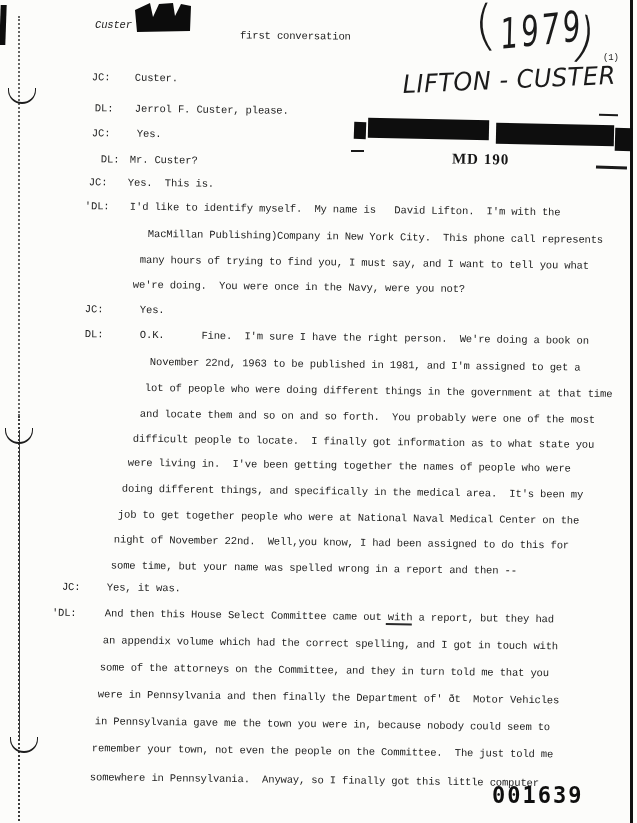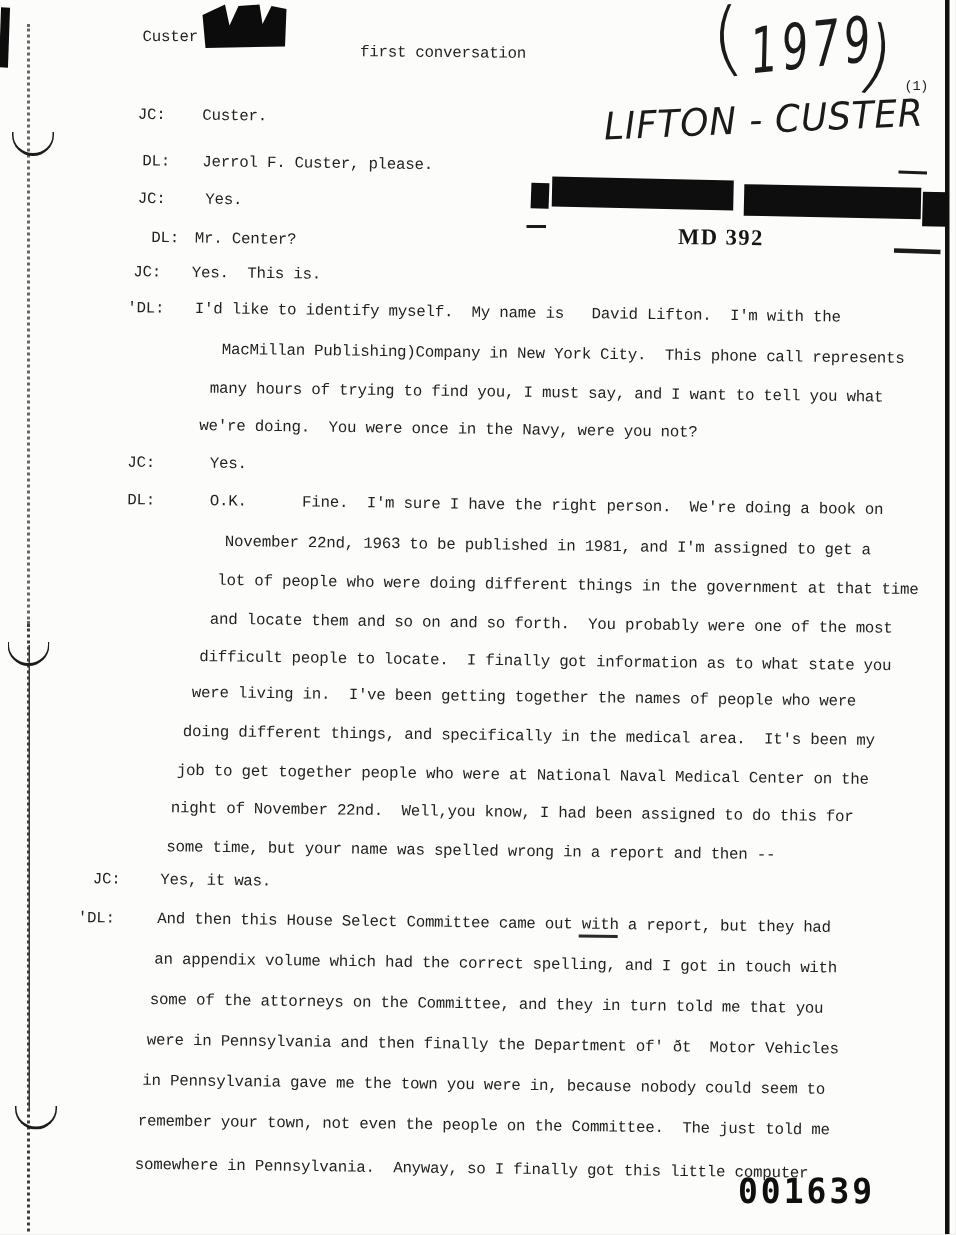--- a/index.html
+++ b/index.html
@@ -12,21 +12,21 @@
     font-family:"Liberation Mono", monospace;
     font-size:10.5px; letter-spacing:-0.15px;
     color:#222; white-space:pre;
   }
   
   .row{position:absolute; left:0; width:637px; height:14px;
        transform:rotate(0.75deg); transform-origin:0 0;}
   .row .lbl,.row .txt{position:absolute; top:0;}
   .underline-mark{position:absolute; height:1.5px; background:#2a2a2a;}
   
-  .custer-label{position:absolute; left:95px; top:19px;}
+  .custer-label{position:absolute; left:95px; top:19px;font-style:italic;}
   .first-conv{position:absolute; left:240px; top:30px; transform:rotate(0.6deg);}
   .page-num{position:absolute; left:603px; top:53px; font-size:9px;}
   
   .blob{position:absolute; left:133px; top:1px;}
   
   .hand{font-family:"DejaVu Sans", sans-serif; color:#1b1b1b;}
   .paren-open{position:absolute; left:474px; top:-6px; font-size:54px; font-weight:300;
       transform:rotate(-5deg); }
   .paren-close{position:absolute; left:574px; top:6px; font-size:54px; font-weight:300;
       transform:rotate(13deg);}
@@ -101,38 +101,38 @@
 
   <span class="hand note">Lifton - Custer</span>
 
   <div class="bar bar-a"></div>
   <div class="bar bar-1"></div>
   <div class="bar bar-2"></div>
   <div class="bar bar-b"></div>
   <div class="dash dash-left"></div>
   <div class="dash dash-r-up"></div>
   <div class="dash dash-r-low"></div>
-  <span class="stamp-md">MD 392</span>
+  <span class="stamp-md">MD 190</span>
 
   <div id="transcript">
       <div class="row" style="top: 70px;">
         <span class="typed lbl" style="left: 92px;">JC:</span>
         <span class="typed txt" style="left: 135px;">Custer.</span>
       </div>
       <div class="row" style="top: 101px;">
         <span class="typed lbl" style="left: 95px;">DL:</span>
         <span class="typed txt" style="left: 135px;">Jerrol F. Custer, please.</span>
       </div>
       <div class="row" style="top: 126px;">
         <span class="typed lbl" style="left: 92px;">JC:</span>
         <span class="typed txt" style="left: 137px;">Yes.</span>
       </div>
       <div class="row" style="top: 152px;">
         <span class="typed lbl" style="left: 101px;">DL:</span>
-        <span class="typed txt" style="left: 130px;">Mr. Center?</span>
+        <span class="typed txt" style="left: 130px;">Mr. Custer?</span>
       </div>
       <div class="row" style="top: 175px;">
         <span class="typed lbl" style="left: 89px;">JC:</span>
         <span class="typed txt" style="left: 128px;">Yes.  This is.</span>
       </div>
       <div class="row" style="top: 199px;">
         <span class="typed lbl" style="left: 85px;">'DL:</span>
         <span class="typed txt" style="left: 130px;">I'd like to identify myself.  My name is   David Lifton.  I'm with the</span>
       </div>
       <div class="row" style="top: 226px;">

